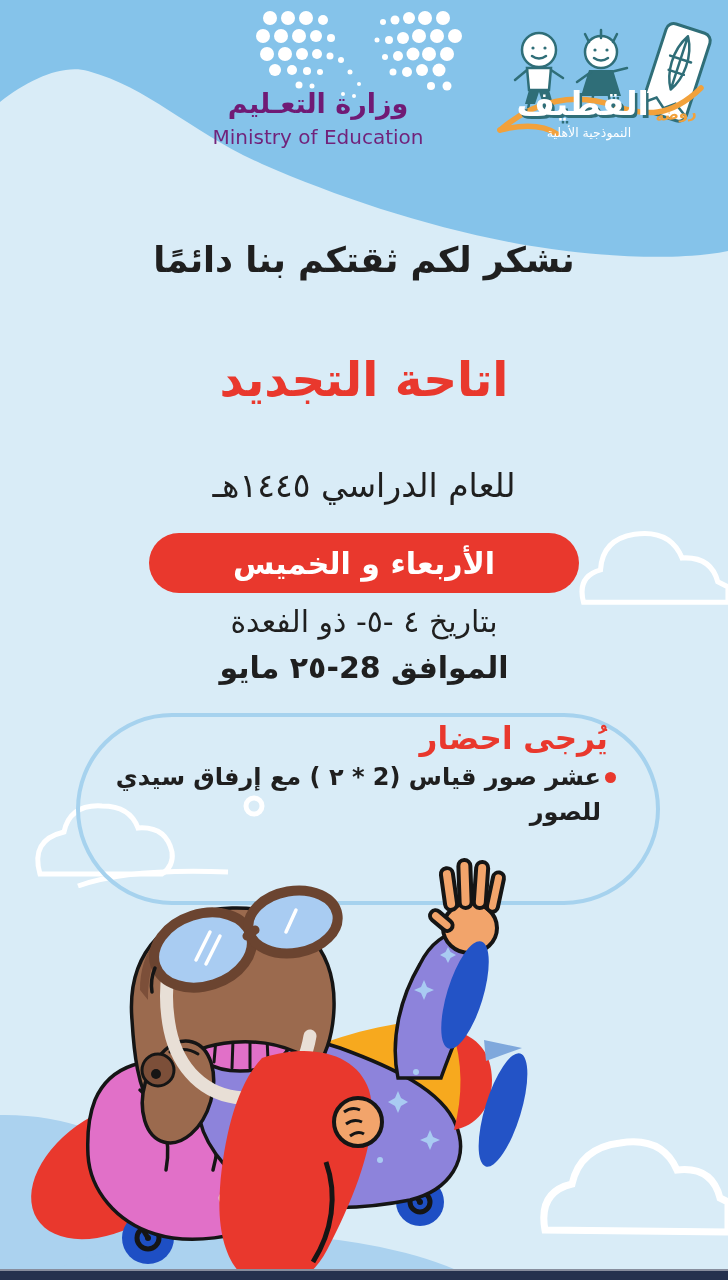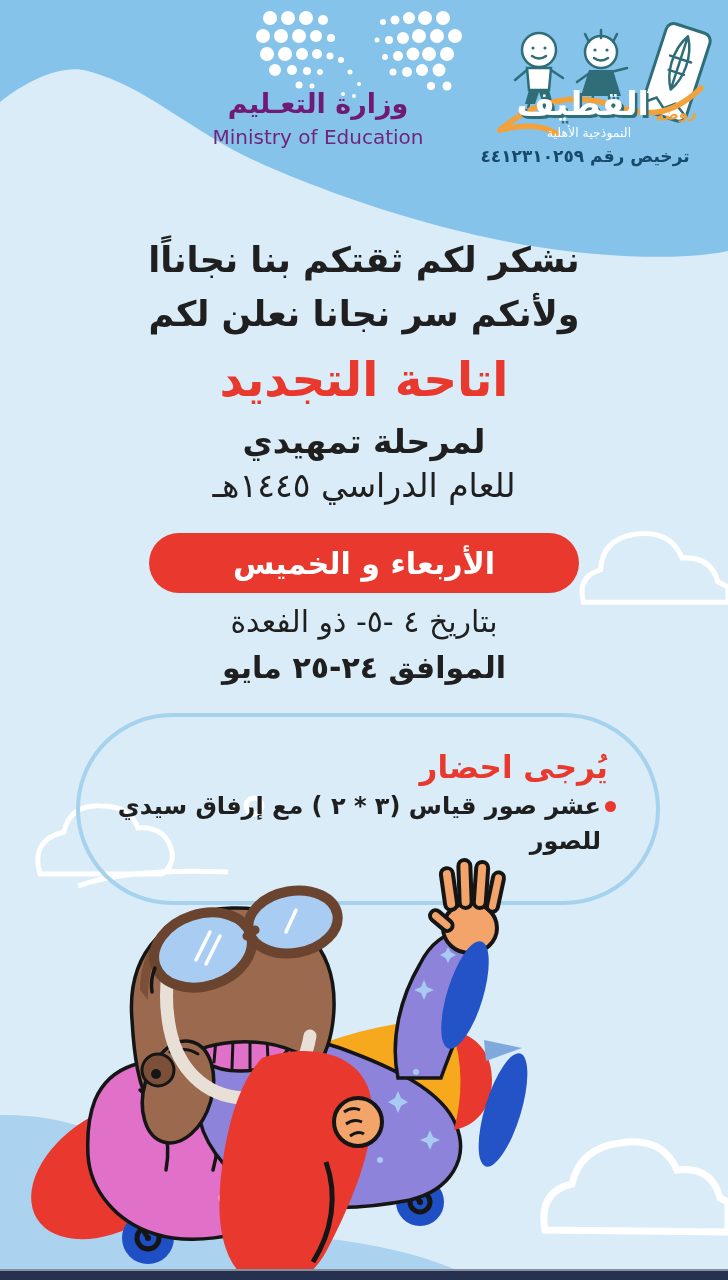--- a/index.html
+++ b/index.html
@@ -38,21 +38,21 @@
     left:149px;top:533px;width:430px;height:60px;border-radius:34px;
     background:var(--accent_red);color:#fff;font-size:30px;font-weight:bold;
     display:flex;align-items:center;justify-content:center;z-index:2;text-align:center;
   }
   .d1{top:604px;font-size:30px;font-weight:normal;}
   .d2{top:650px;font-size:30px;font-weight:bold;}
   
   .bubble{
     left:76px;top:713px;width:584px;height:192px;box-sizing:border-box;
     border:4px solid var(--bubble_border);border-radius:100px;z-index:2;
-    padding:32px 40px 0 30px;
+    padding:3px 40px 0 30px;
   }
   .bring-title{color:var(--accent_red);font-size:31px;font-weight:bold;text-align:right;padding-right:8px;}
   .bring-item{display:flex;align-items:flex-start;margin-top:7px;color:var(--text_dark);
     font-size:24px;font-weight:bold;line-height:1.45;text-align:right;}
   .dot{flex:0 0 auto;width:11px;height:11px;border-radius:50%;background:var(--accent_red);margin-top:12px;margin-left:4px;}
   .z1{z-index:1;} .z3{z-index:3;}
   .footer-strip{left:0;bottom:0;width:728px;height:9px;background:#25314E;border-top:2px solid rgba(255,255,255,.45);z-index:5;}
 </style>
 </head>
 <body>
@@ -155,50 +155,47 @@
     <div class="moe-en">Ministry of Education</div>
   </div>
 
   <div class="abs school-block">
     <div class="school-name-row">
       <span class="school-prefix">روضة</span>
       <span class="school-name">القطيف</span>
     </div>
     <div class="school-sub">النموذجية الأهلية</div>
   </div>
-  <div class="abs license">ترخيص رقم ٤٤١٢٣١٠٢٥٩</div>
-
-  <div class="abs txt intro1">نشكر لكم ثقتكم بنا نجاناًا</div>
-  <div class="abs txt intro2">ولأنكم سر نجانا نعلن لكم</div>
+
+  <div class="abs txt intro1">نشكر لكم ثقتكم بنا دائمًا</div>
   <div class="abs txt headline">اتاحة التجديد</div>
-  <div class="abs txt stage">لمرحلة تمهيدي</div>
   <div class="abs txt year">للعام الدراسي ١٤٤٥هـ</div>
 
   <div class="abs pill">
     <span>الأربعاء و الخميس</span>
   </div>
 
   <div class="abs txt d1">بتاريخ ٤ -٥- ذو الفعدة</div>
-  <div class="abs txt d2">الموافق ٢٤-٢٥ مايو</div>
+  <div class="abs txt d2">الموافق 28-٢٥ مايو</div>
 
   <svg class="abs z1" style="left:575px;top:488px;" width="153" height="140" viewBox="0 0 180 140">
     <path d="M10,122 Q2,92 30,84 Q32,48 70,42 Q112,36 126,70 Q160,68 168,98 L180,104 L180,122 Z" style="fill:var(--body_blue)" stroke="#fff" stroke-width="6"></path>
   </svg>
 
   <svg class="abs z1" style="left:18px;top:768px;" width="270" height="120" viewBox="0 0 270 120">
     <path d="M22,106 Q12,72 46,64 Q52,36 84,38 Q112,38 120,60 Q148,58 154,84 Q156,98 144,106 Z" fill="none" stroke="#fff" stroke-width="5"></path>
     <path d="M60,118 Q110,100 210,104" fill="none" stroke="#fff" stroke-width="5"></path>
     <circle cx="236" cy="38" r="8" fill="none" stroke="#fff" stroke-width="5"></circle>
   </svg>
 
   <div class="abs bubble">
     <div class="bring-title">يُرجى احضار</div>
     <div class="bring-item" style="margin-top:4px;">
       <span class="dot"></span>
-      <span>عشر صور قياس (٣ * ٢ ) مع إرفاق سيدي للصور</span>
+      <span>عشر صور قياس (2 * ٢ ) مع إرفاق سيدي للصور</span>
     </div>
   </div>
 
   <svg class="abs z3" style="left:0;top:840px;" width="728" height="440" viewBox="0 0 728 440">
 
     <ellipse cx="5" cy="470" rx="225" ry="195" style="fill:var(--cloud_blue)"></ellipse>
     <ellipse cx="255" cy="500" rx="270" ry="105" style="fill:var(--cloud_blue)"></ellipse>
     <ellipse cx="420" cy="515" rx="140" ry="80" style="fill:var(--cloud_blue)"></ellipse>
     <path d="M545,390 Q538,352 572,344 Q580,308 620,303 Q662,296 677,330 Q712,326 720,358 L728,362 L728,392 Z" style="fill:var(--body_blue)" stroke="#fff" stroke-width="7"></path>
 

